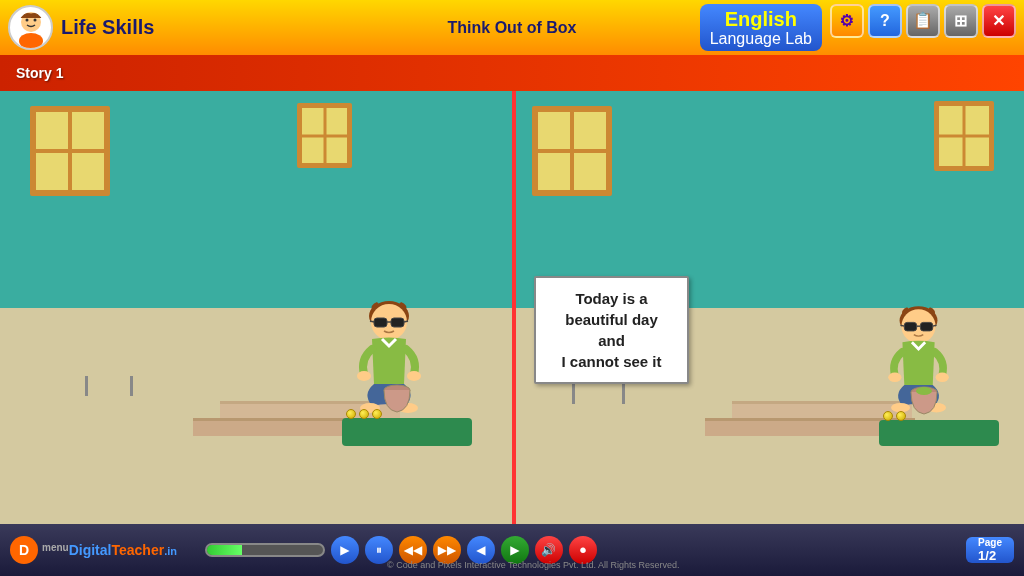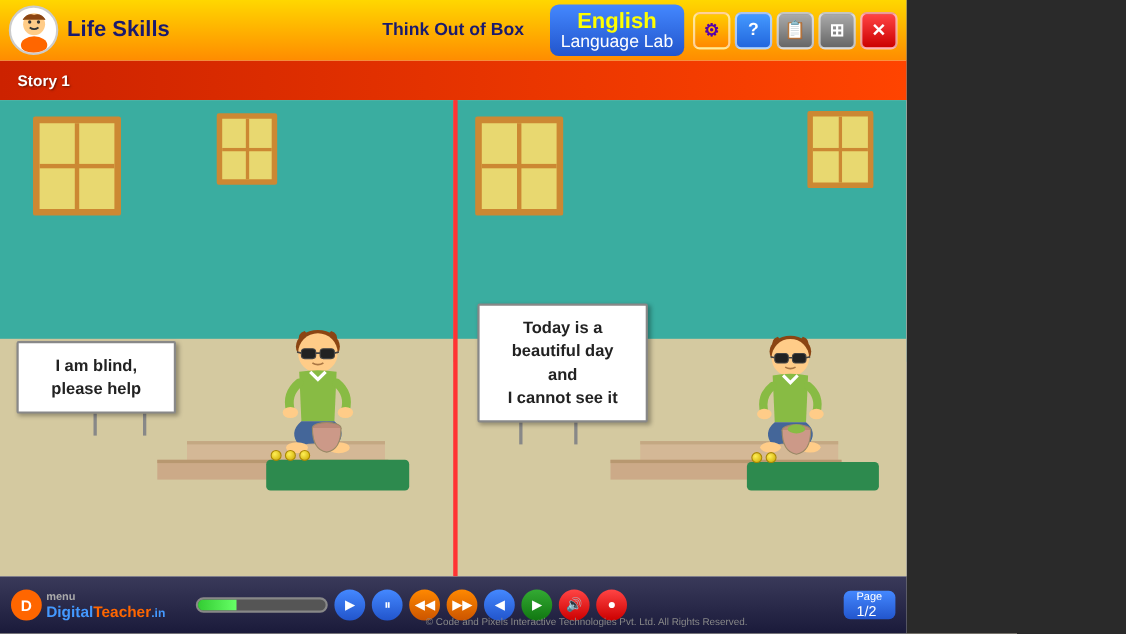--- a/index.html
+++ b/index.html
@@ -5,21 +5,21 @@
     * { margin: 0; padding: 0; box-sizing: border-box; }
     body {
       width: 1024px;
       height: 576px;
       overflow: hidden;
       font-family: Arial, sans-serif;
       background: #2a2a2a;
     }
 
     .app-container {
-      width: 824px;
+      width: 1024px;
       height: 576px;
       display: flex;
       flex-direction: column;
       background: #f0f0f0;
     }
 
     
     .header {
       height: 55px;
       background: linear-gradient(to bottom, #ffd700, #ff8c00);
@@ -64,21 +64,21 @@
       transform: translateX(-50%);
       font-size: 16px;
       font-weight: bold;
       color: #1a1a6e;
       text-align: center;
     }
 
     .header-right {
       margin-left: auto;
       display: flex;
-      align-items: center;
+      align-items: flex-start;
       gap: 4px;
     }
 
     .lang-lab-box {
       background: linear-gradient(to bottom, #4488ff, #2255cc);
       border-radius: 8px;
       padding: 4px 10px;
       display: flex;
       flex-direction: column;
       align-items: center;
@@ -365,21 +365,21 @@
     .btn-record { background: linear-gradient(to bottom, #ff4444, #cc0000); }
 
     .page-indicator {
       position: absolute;
       right: 10px;
       background: linear-gradient(to bottom, #4488ff, #2255cc);
       color: white;
       padding: 0 12px;
       border-radius: 6px;
       font-size: 13px;
-      font-weight: normal;
+      font-weight: bold;
     }
 
     .page-label {
       font-size: 10px;
       display: block;
       text-align: center;
     }
 
     
     .panel-left .character {
@@ -488,26 +488,20 @@
 
         <div class="wall"></div>
         <div class="floor"></div>
 
         <div class="window-left"></div>
         <div class="window-right" style="right:160px; top:12px; width:55px; height:65px;"></div>
 
         <div style="position:absolute; bottom:105px; left:50%; transform:translateX(-20%); width:180px; height:18px; background:#d4b896; border-top:3px solid #c4a882;"></div>
         <div style="position:absolute; bottom:88px; left:50%; transform:translateX(-30%); width:210px; height:18px; background:#ccaa88; border-top:3px solid #b89870;"></div>
 
-        <div class="sign-board" style="left:15px; bottom:148px; width:145px;">
-          <div class="sign-text">
-            <span>I am blind,</span><br>
-            <span>please help</span>
-          </div>
-        </div>
 
         <div style="position:absolute; left:85px; bottom:128px; width:3px; height:20px; background:#888; z-index:4;"></div>
         <div style="position:absolute; left:130px; bottom:128px; width:3px; height:20px; background:#888; z-index:4;"></div>
 
         <div class="character" style="right:75px; bottom:106px;">
           <svg width="95" height="120" viewBox="0 0 95 120" xmlns="http://www.w3.org/2000/svg">
 
             <ellipse cx="47" cy="22" rx="20" ry="15" fill="#8B4513"></ellipse>
             <path d="M30 18 Q28 10 35 8 Q40 15 47 16 Q54 15 59 8 Q66 10 64 18" fill="#8B4513"></path>
 
@@ -618,21 +612,21 @@
         </div>
       </div>
 
     </div>
   </div>
 
   <div class="footer">
 
     <div class="footer-logo">
       <div class="footer-logo-icon">D</div>
-      <div style="display:flex; flex-direction:column;">
+      <div style="display:flex; flex-direction:row;">
         <span style="font-size:10px; color:#aaa; font-weight:bold;">menu</span>
         <span style="font-size:14px; font-weight:bold; color:#4499ff;">
           <span>Digital</span><span style="color:#ff6600;">Teacher</span><span style="color:#4499ff; font-size:11px;">.in</span>
         </span>
       </div>
     </div>
 
     <div class="footer-controls">
 
       <div class="progress-bar-container">

